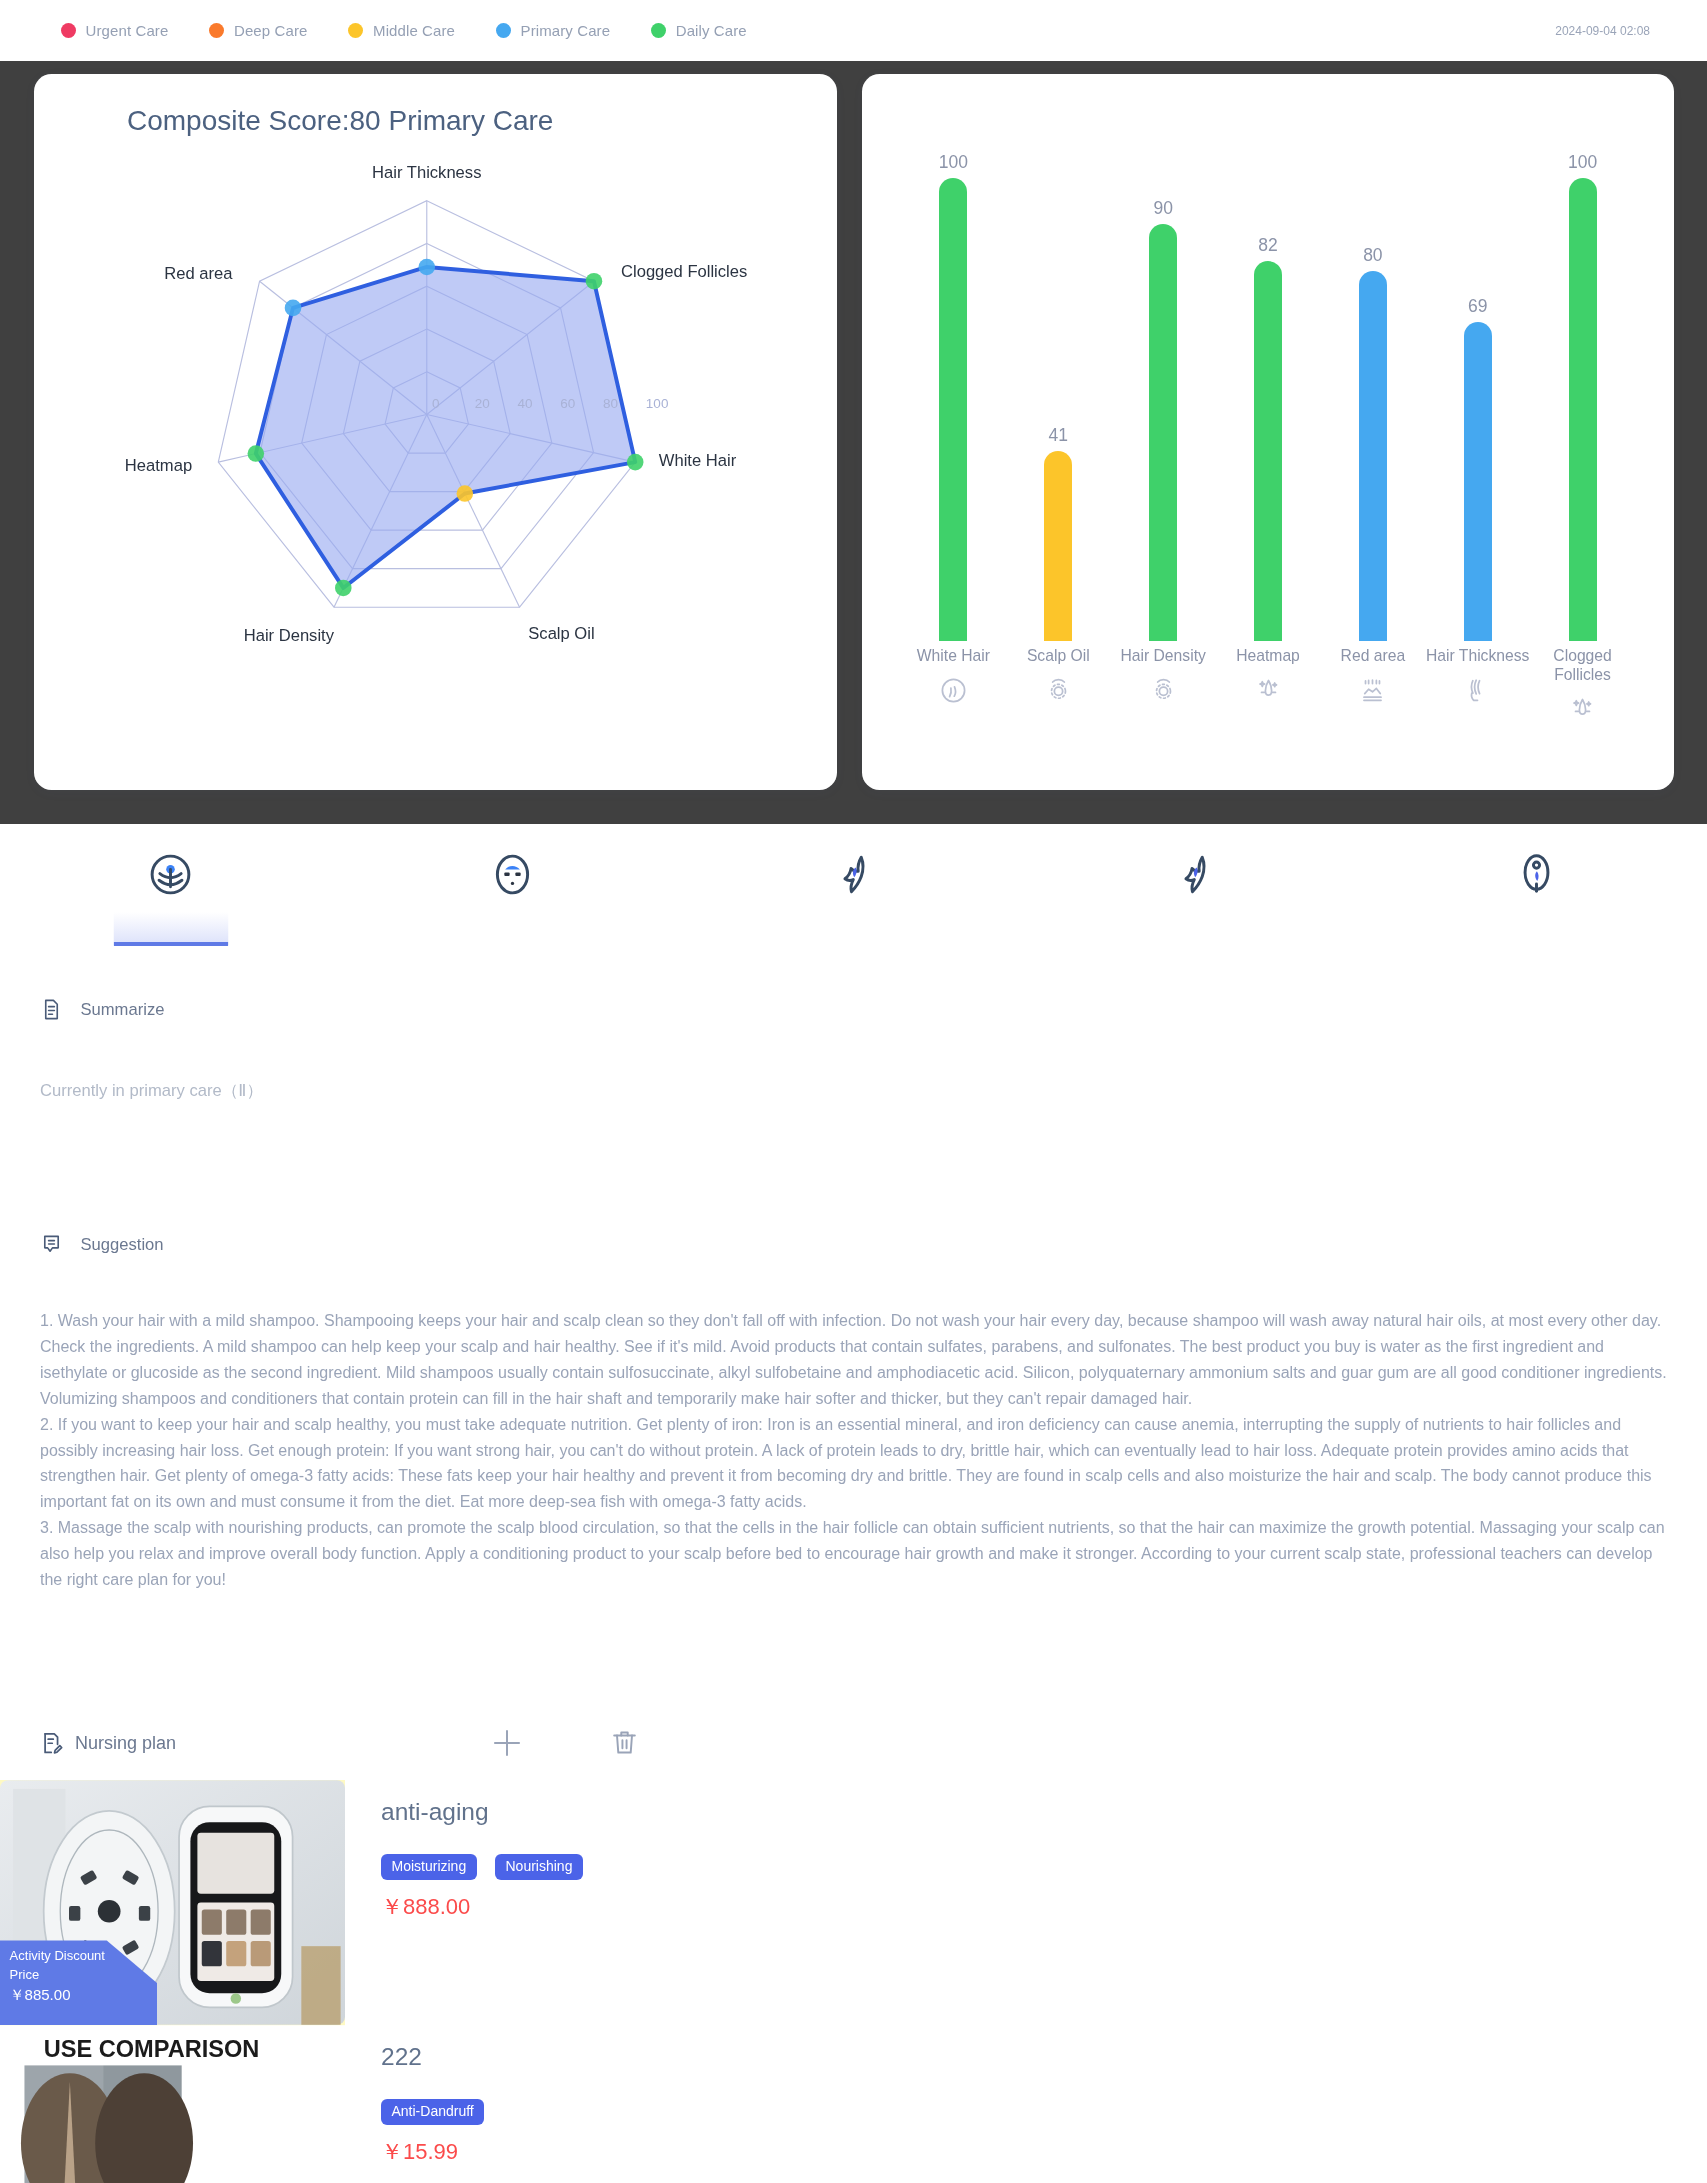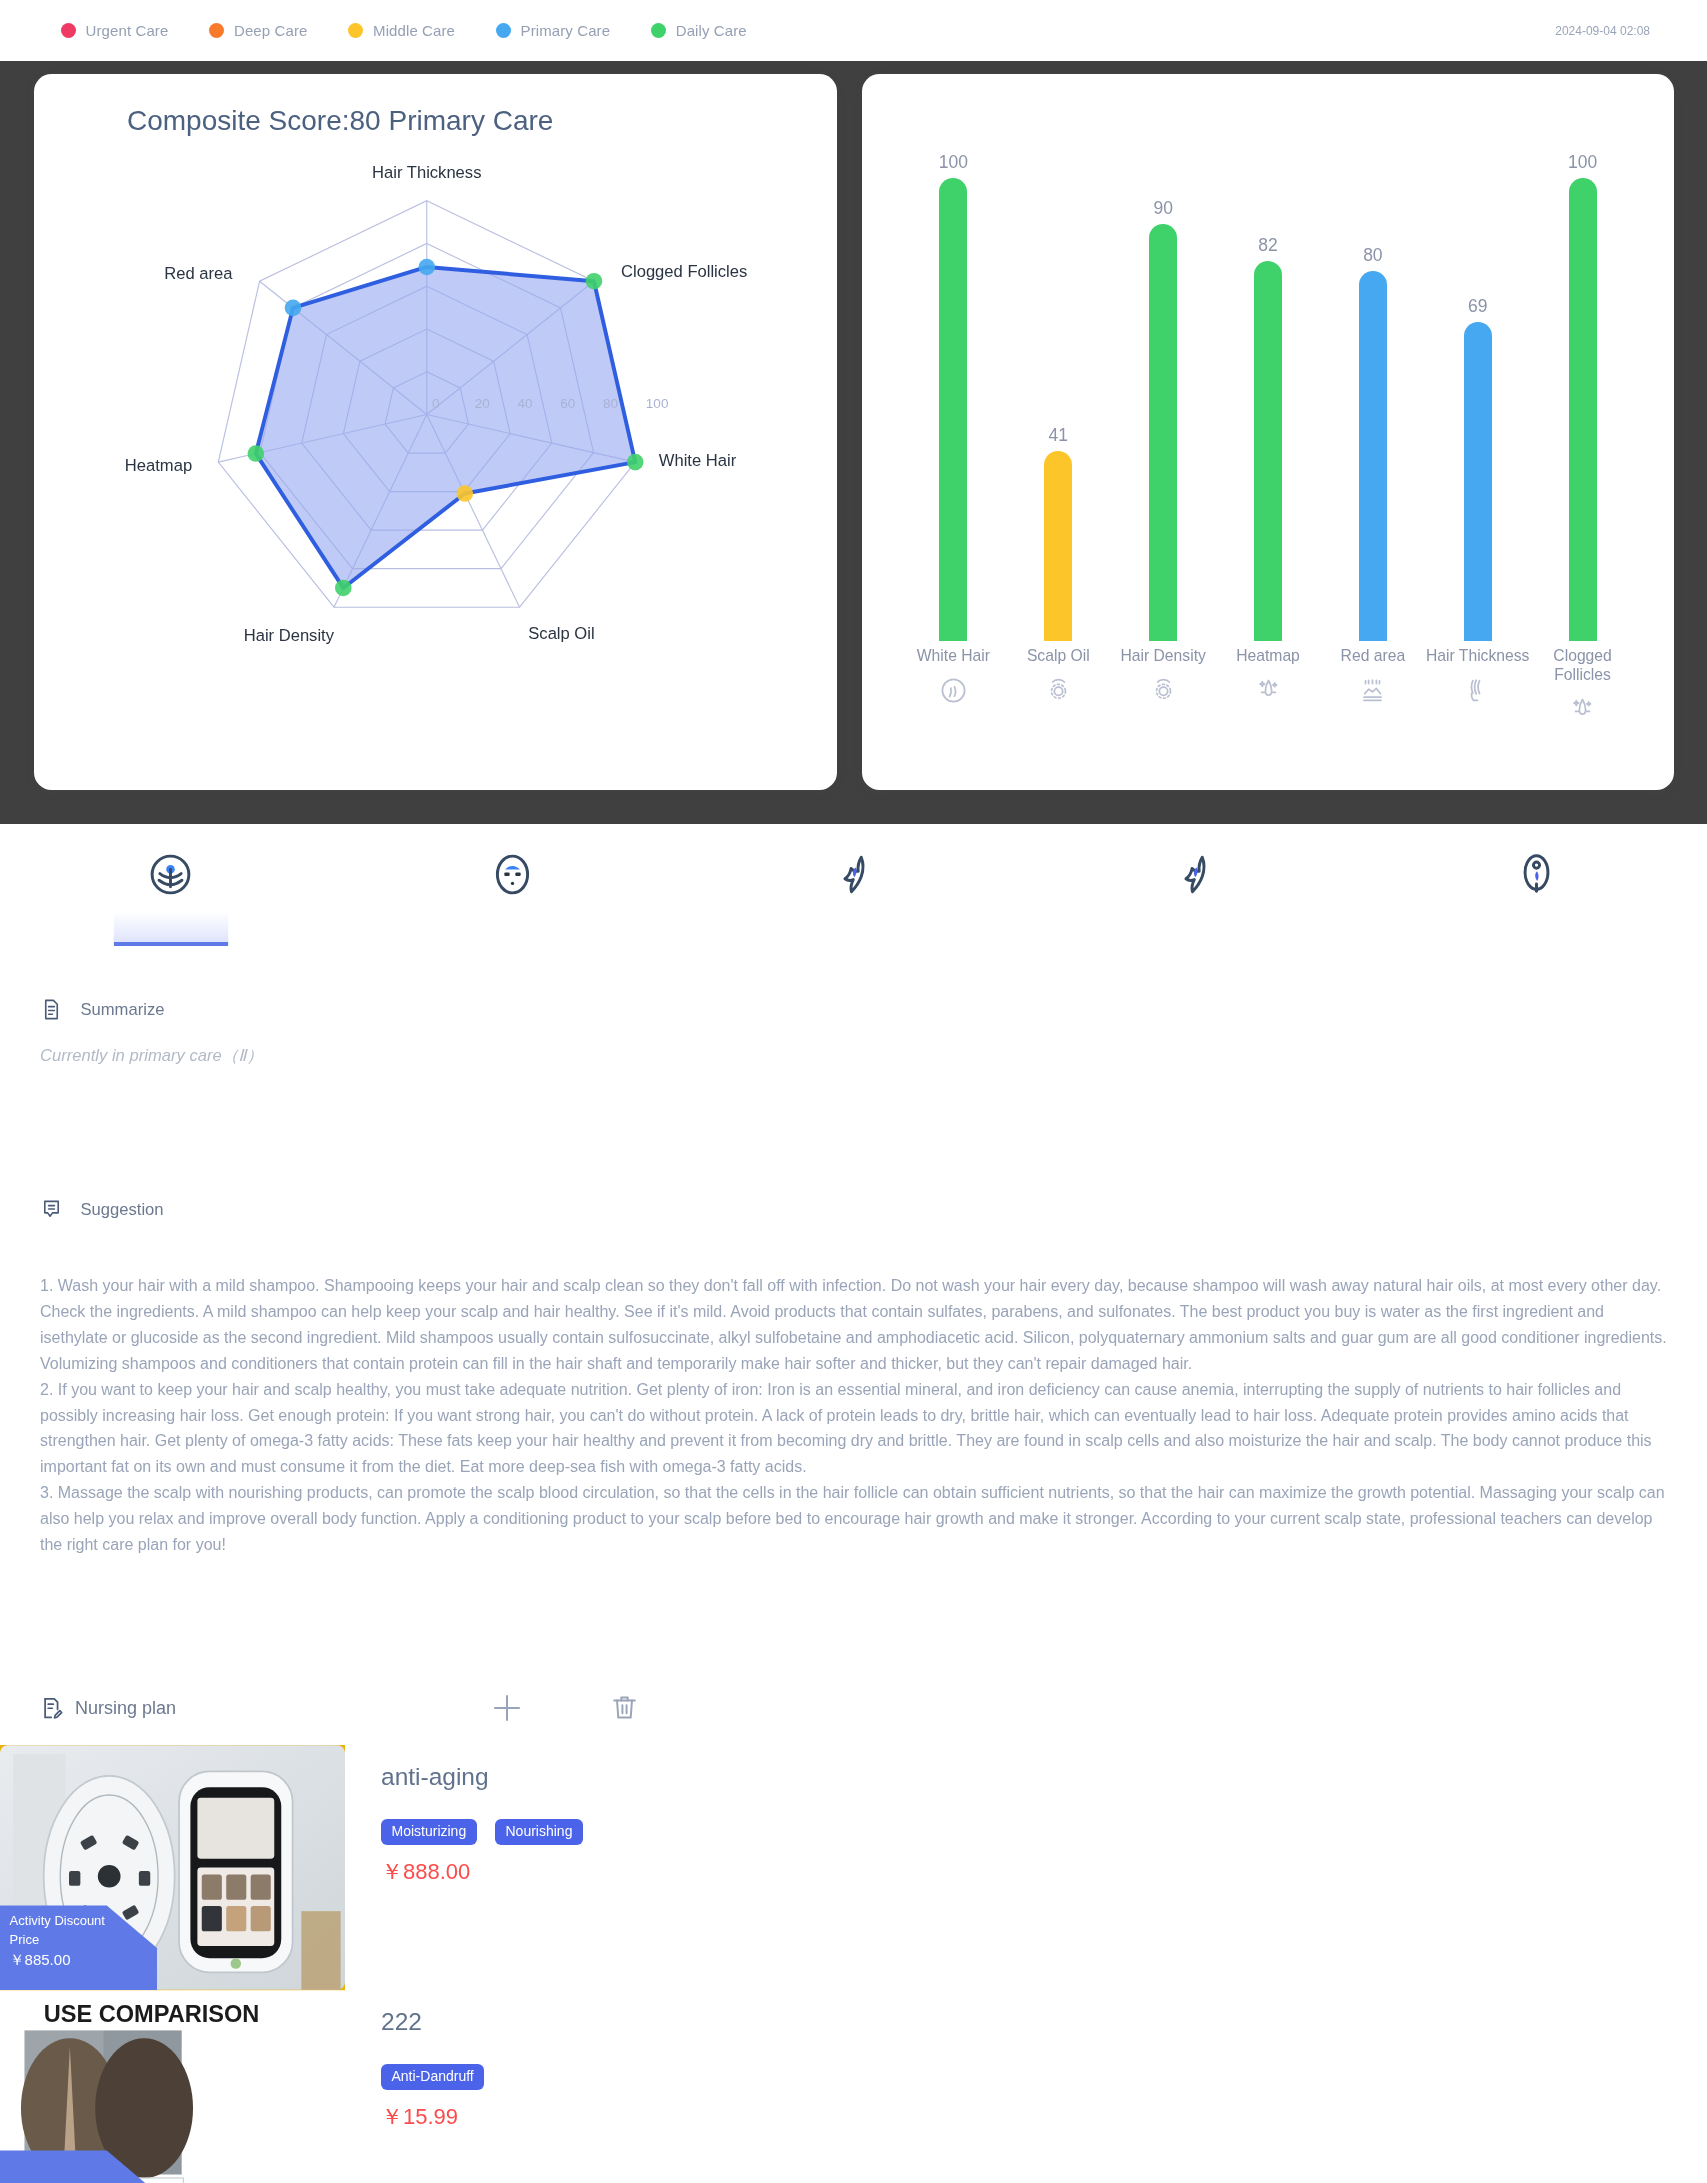--- a/index.html
+++ b/index.html
@@ -155,24 +155,23 @@
     padding-left: 40px;
   }
   .section-head .sh-icon { width: 23px; height: 23px; flex:none; }
   .section-head .sh-text {
     font-size: 16.6px;
     color: #6b7890;
     margin-left: 7px;
   }
   .summary-text {
     padding-left: 40px;
-    margin-top: 24px;
+    margin-top: 59px;
     font-size: 16.6px;
     color: #b2bac8;
-    font-style: italic;
   }
 
   .suggestion-body {
     padding: 0 40px 0 40px;
     margin-top: 52px;
     font-size: 16px;
     line-height: 1.62;
     color: #9aa4b8;
     text-align: left;
   }
@@ -207,21 +206,21 @@
     gap: 0;
     height: 245px;
     position: relative;
   }
   .product-thumb {
     width: 345px;
     height: 245px;
     position: relative;
     overflow: hidden;
     flex: none;
-    background: #eab308;
+    background: #fef9c3;
   }
   .thumb-art { position: absolute; inset: 0; }
   .discount-badge {
     position: absolute;
     left: 0; bottom: 0;
     width: 157px;
     height: 85px;
     background: #5f7ae6;
     color: #ffffff;
     padding: 7px 0 0 9.6px;

